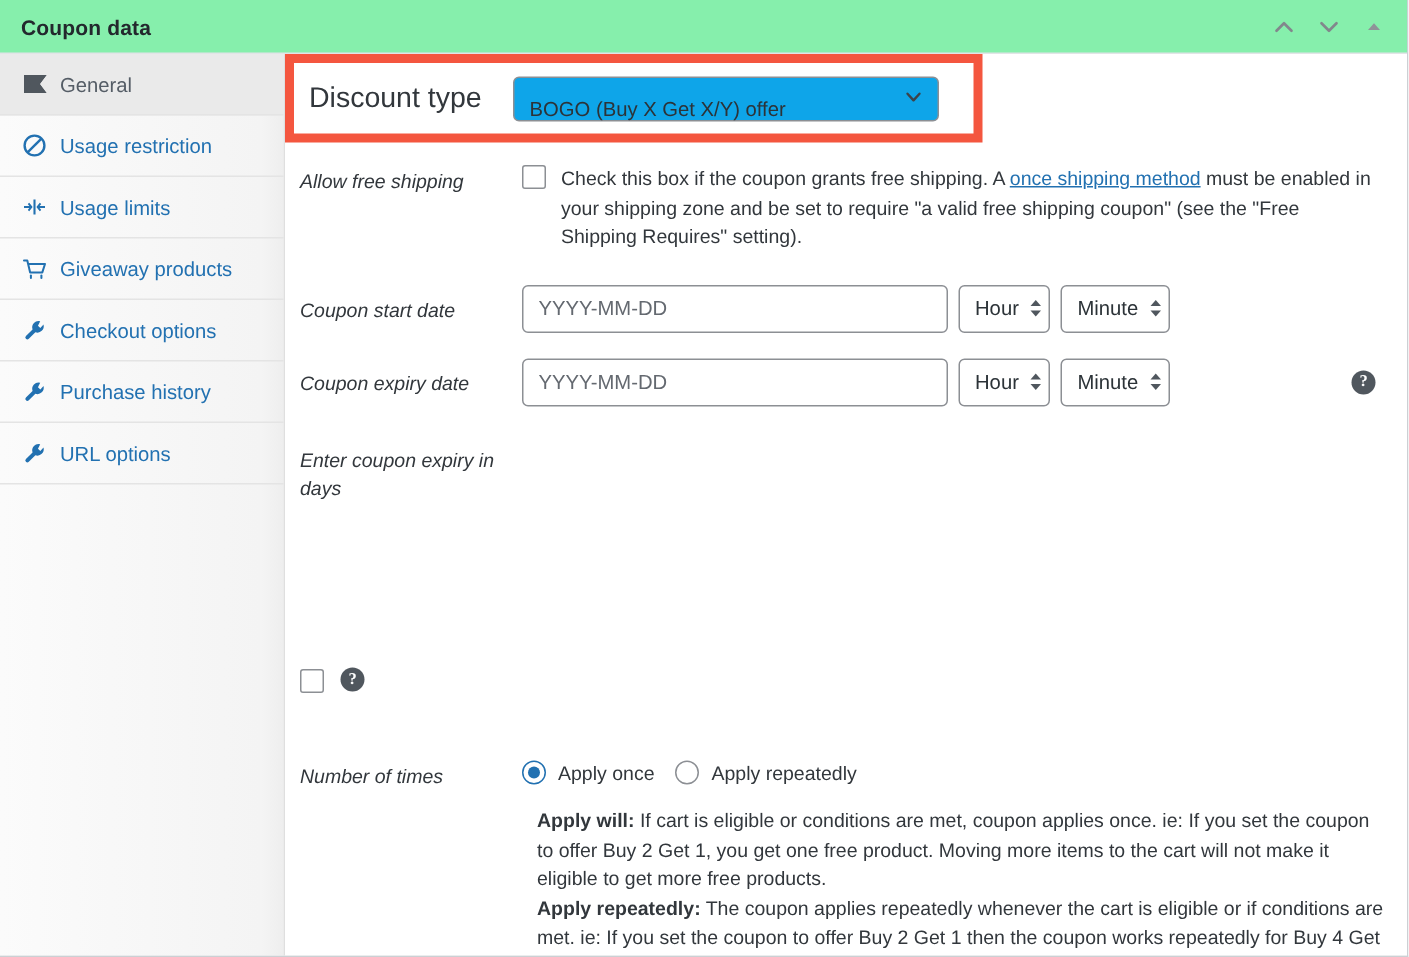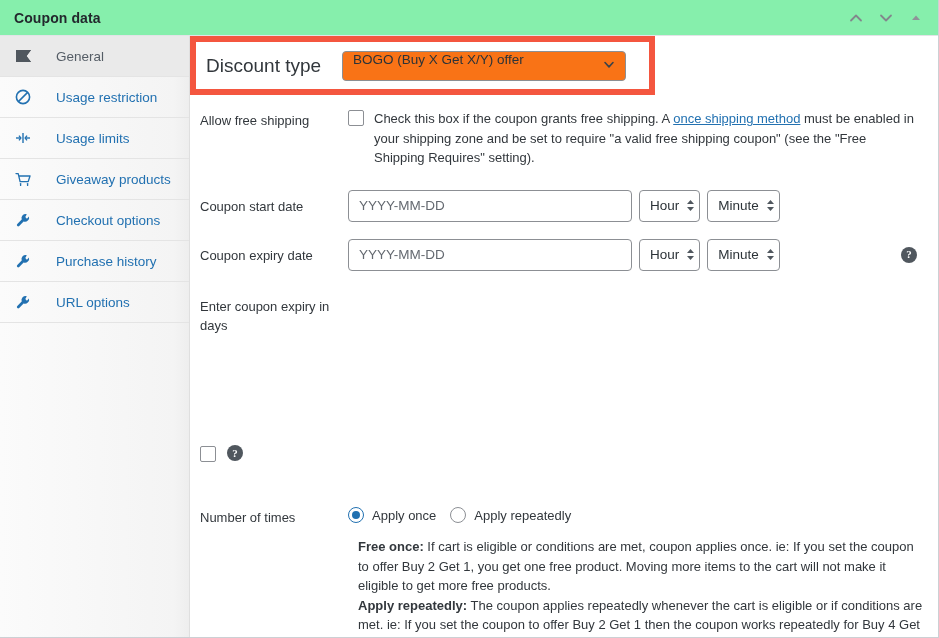--- a/index.html
+++ b/index.html
@@ -66,21 +66,20 @@
   }
   .side-item {
     display: flex;
     align-items: center;
     height: 41px;
     padding-left: 10px;
     border-bottom: 1px solid #e4e4e4;
     cursor: pointer;
     font-size: 13.5px;
     color: #2271b1;
-    gap: 16px;
   }
   .side-item.active {
     background: #eaeaea;
     color: #555d66;
     font-weight: normal;
     box-shadow: inset 4px 0 0 transparent;
   }
   .side-icon {
     width: 26px; flex: 0 0 26px;
     display: flex; align-items: center; justify-content: center;
@@ -102,20 +101,21 @@
     align-items: flex-start;
     padding: 0 0 0 10px;
   }
   .field-label {
     width: 148px;
     flex: 0 0 148px;
     font-size: 13px;
     color: #32373c;
     line-height: 19px;
     padding-top: 2px;
+    font-style: italic;
   }
   .field-control {
     flex: 1 1 auto;
     display: flex;
     align-items: flex-start;
     flex-wrap: wrap;
   }
 
   
   .highlight-box {
@@ -135,23 +135,23 @@
     width: 142px; flex: 0 0 142px;
     font-size: 19px; color: #32373c;
     padding-left: 6px;
   }
   .select-box {
     position: relative;
     width: 284px;
     height: 30px;
     border: 1px solid #8c8f94;
     border-radius: 4px;
-    background: #f97316;
-    display: flex;
-    align-items: flex-start;
+    background: #0ea5e9;
+    display: flex;
+    align-items: flex-end;
     padding: 0 28px 0 10px;
     font-size: 13.5px;
     color: #2c3338;
     cursor: pointer;
   }
   .select-box .chev {
     position: absolute; right: 9px; top: 50%;
     transform: translateY(-50%);
     pointer-events: none;
   }
@@ -477,21 +477,21 @@
         <div class="field-row" style="padding-top:44px;">
           <div class="field-label">Number of times</div>
           <div class="field-control" style="flex-direction:column;">
             <div style="display:flex;align-items:center;">
               <div class="radio selected"></div>
               <span class="inline-text" style="margin-left:8px;">Apply once</span>
               <div class="radio" style="margin-left:14px;"></div>
               <span class="inline-text" style="margin-left:8px;">Apply repeatedly</span>
             </div>
             <div class="desc-block" style="margin-left:10px;margin-top:12px;">
-              <b>Free once:</b><span> If cart is eligible or conditions are met, coupon applies once. ie: If you set the coupon to offer Buy 2 Get 1, you get one free product. Moving more items to the cart will not make it eligible to get more free products.</span>
+              <b>Apply will:</b><span> If cart is eligible or conditions are met, coupon applies once. ie: If you set the coupon to offer Buy 2 Get 1, you get one free product. Moving more items to the cart will not make it eligible to get more free products.</span>
             </div>
             <div class="desc-block" style="margin-left:10px;">
               <b>Apply repeatedly:</b><span> The coupon applies repeatedly whenever the cart is eligible or if conditions are met. ie: If you set the coupon to offer Buy 2 Get 1 then the coupon works repeatedly for Buy 4 Get 2 and so on.</span>
             </div>
           </div>
         </div>
 
         <div class="field-row" style="padding-top:30px;">
           <div class="field-label" style="width:150px;flex:0 0 150px;padding-right:4px;">Apply coupon automatically</div>
           <div class="field-control" style="align-items:center;">

